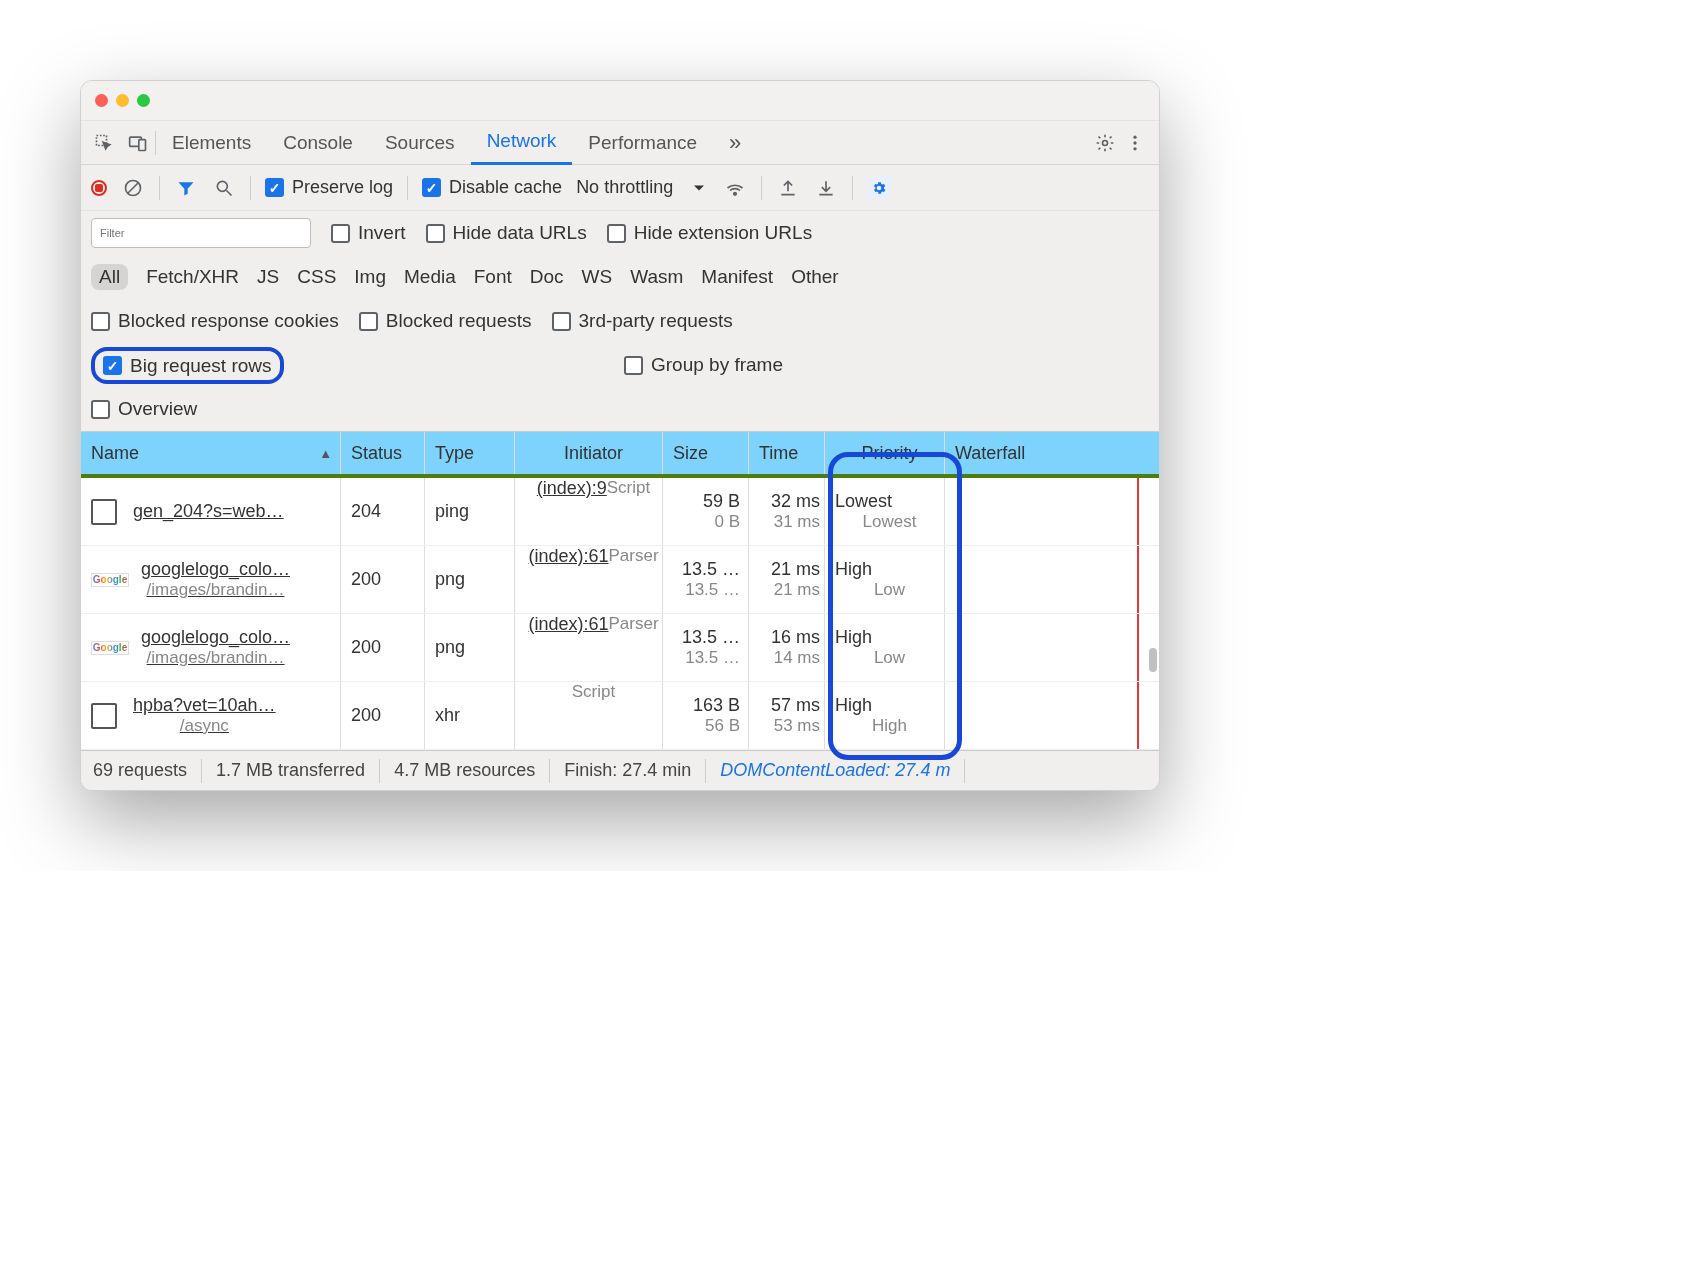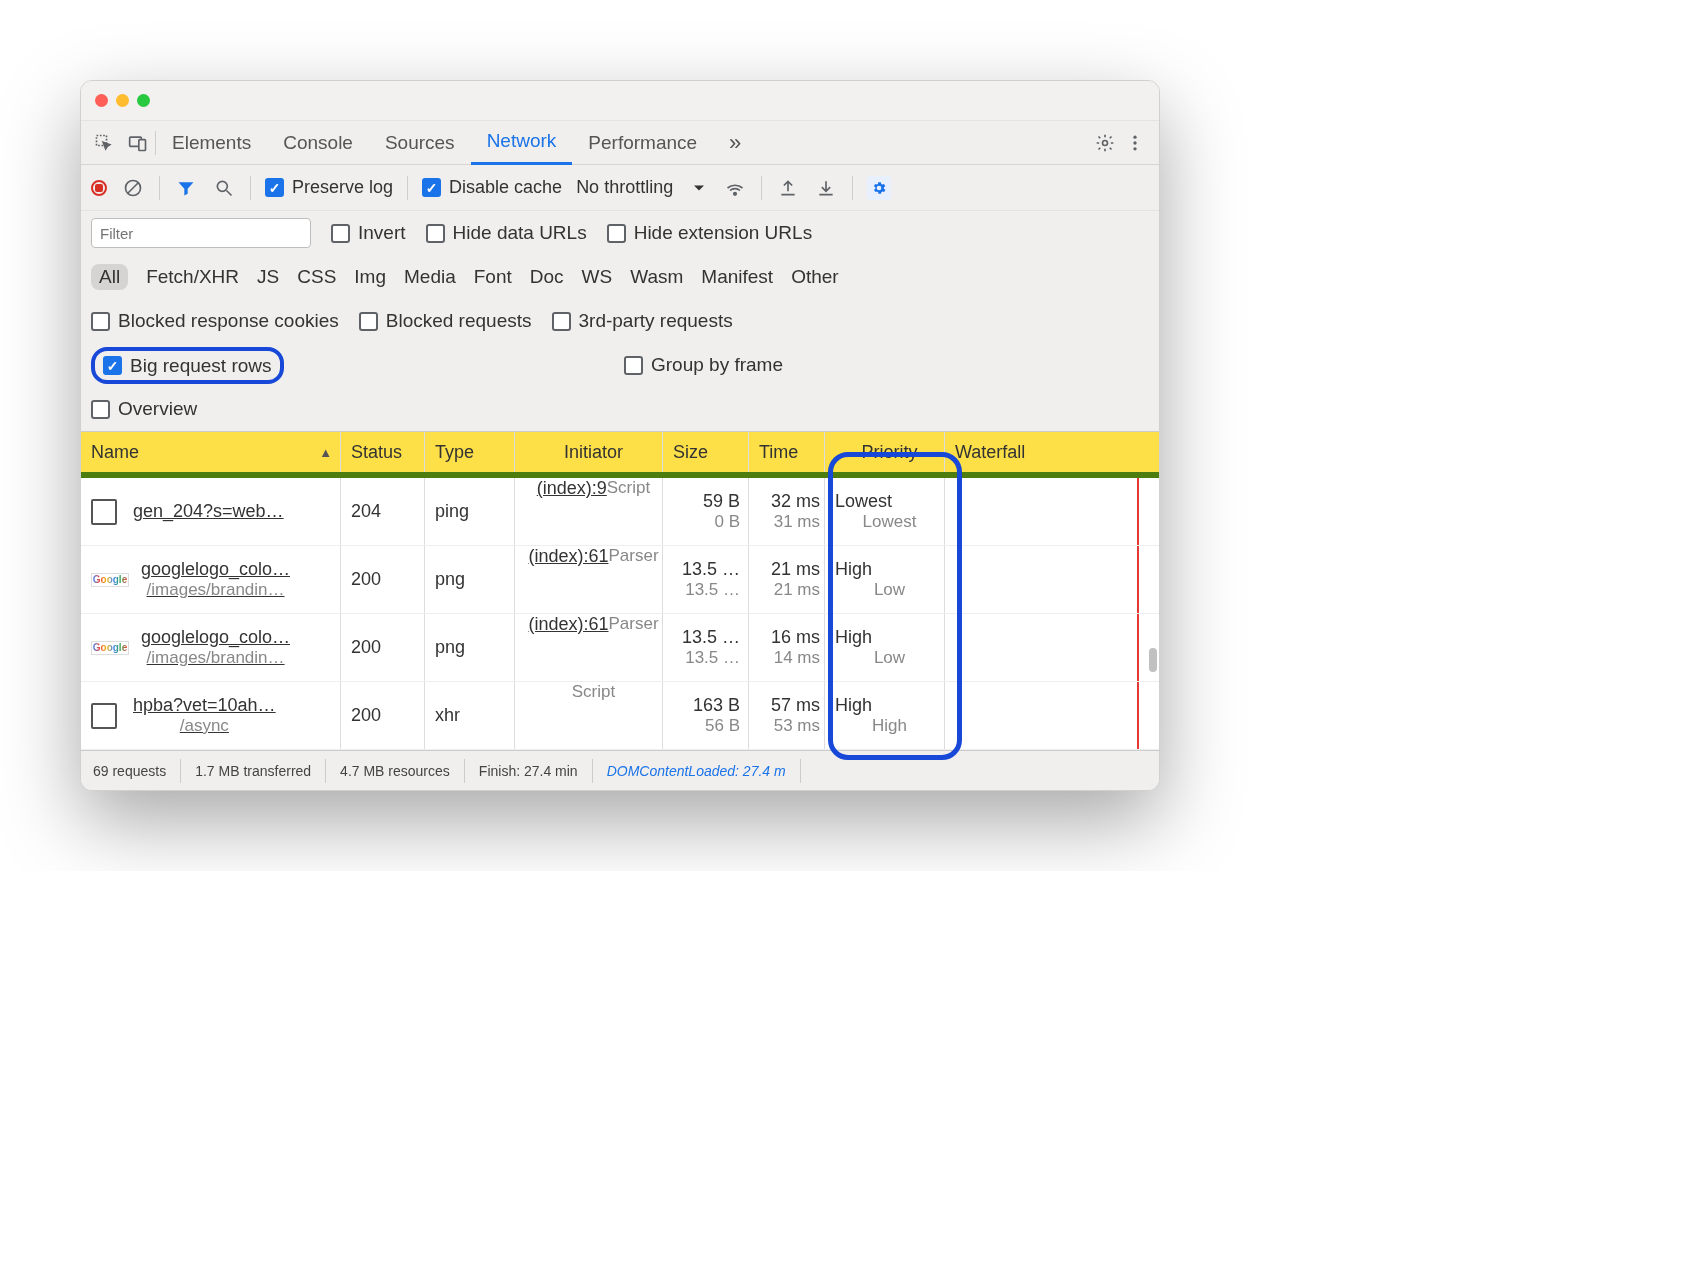--- a/index.html
+++ b/index.html
@@ -20,51 +20,51 @@
   .rec::after { content: ""; width: 8px; height: 8px; background: #d93025; border-radius: 2px; }
   .icon-btn { color: #5f6368; width: 24px; height: 24px; display: flex; align-items: center; justify-content: center; cursor: pointer; }
   .gear-blue { color: #1a73e8; background: #e8f0fe; border-radius: 4px; padding: 4px; }
   .divider { width: 1px; height: 24px; background: #d0cecc; }
   .chk { display: inline-flex; align-items: center; gap: 8px; cursor: pointer; }
   .box { width: 19px; height: 19px; border: 2px solid #5f6368; border-radius: 3px; display: inline-flex; align-items: center; justify-content: center; background: #fff; flex-shrink: 0; }
   .box.checked { background: #1a73e8; border-color: #1a73e8; }
   .box.checked::after { content: "✓"; color: #fff; font-size: 14px; font-weight: bold; line-height: 1; }
   .select { display: flex; align-items: center; gap: 16px; color: #333; cursor: pointer; }
   .filterbar { display: flex; align-items: center; height: 44px; padding: 0 10px; gap: 20px; background: #f0efed; font-size: 19px; color: #333; }
-  .filter-input { width: 220px; height: 30px; border: 1px solid #bdbdbd; border-radius: 4px; padding: 0 8px; font-size: 15px; color: #888; background: #fff; }
+  .filter-input { width: 220px; height: 30px; border: 1px solid #bdbdbd; border-radius: 4px; padding: 0 8px; font-size: 11px; color: #888; background: #fff; }
   .typefilter { display: flex; align-items: center; height: 44px; padding: 0 10px; gap: 18px; font-size: 19px; background: #f0efed; color: #333; }
   .pill { background: #d6d4d2; border-radius: 8px; padding: 2px 8px; }
   .optrow { display: flex; align-items: center; height: 44px; padding: 0 10px; gap: 20px; font-size: 19px; color: #333; background: #f0efed; }
   .two-col { display: flex; height: 44px; align-items: center; padding: 0 10px; font-size: 19px; color: #333; background: #f0efed; }
   .two-col .left { flex: 0 0 50%; display: flex; align-items: center; gap: 10px; }
   .two-col .right { flex: 0 0 50%; display: flex; align-items: center; gap: 10px; padding-left: 4px; }
   .highlight { border: 4px solid #1848d8; border-radius: 16px; padding: 3px 8px; }
   .table { background: #fff; border-top: 1px solid #ccc; position: relative; }
   .thead, .trow { display: flex; }
-  .thead { border-bottom: 6px solid #4d7c0f; background: #fde047; font-size: 18px; color: #333; height: 46px; align-items: flex-start; }
+  .thead { border-bottom: 4px solid #4d7c0f; background: #7dd3fc; font-size: 18px; color: #333; height: 46px; align-items: flex-start; }
   .thead .sort { font-size: 13px; color: #555; }
   .c-name { width: 260px; padding-left: 10px; display: flex; align-items: center; gap: 6px; border-right: 1px solid #ddd; height: 100%; }
   .c-status { width: 84px; padding-left: 10px; border-right: 1px solid #ddd; height: 100%; display: flex; align-items: center; }
   .c-type { width: 90px; padding-left: 10px; border-right: 1px solid #ddd; height: 100%; display: flex; align-items: center; }
   .c-init { width: 148px; padding-left: 10px; border-right: 1px solid #ddd; height: 100%; display: flex; flex-direction: row; justify-content: center; }
   .c-size { width: 86px; padding-right: 8px; text-align: right; border-right: 1px solid #ddd; height: 100%; display: flex; flex-direction: column; justify-content: center; align-items: flex-end; }
   .c-time { width: 76px; padding-right: 4px; text-align: right; border-right: 1px solid #ddd; height: 100%; display: flex; flex-direction: column; justify-content: center; align-items: flex-end; }
   .c-pri { width: 120px; padding-left: 10px; border-right: 1px solid #ddd; height: 100%; display: flex; flex-direction: column; justify-content: center; }
   .c-wf { flex: 1; padding-left: 10px; height: 100%; display: flex; align-items: center; position: relative; }
   .trow { height: 68px; border-bottom: 1px solid #eee; font-size: 18px; color: #333; }
   .trow .c-name { flex-direction: row; }
   .name-stack { display: flex; flex-direction: column; overflow: hidden; text-decoration: underline; }
   .sub { color: #888; font-size: 17px; text-align: center; }
   .link { color: #333; text-decoration: underline; }
   .row-icon { width: 26px; height: 26px; border: 2.5px solid #555; border-radius: 2px; flex-shrink: 0; margin-right: 10px; background: #fff; }
   .goog-icon { width: 38px; height: 14px; font-size: 10px; background: #fff; border: 1px solid #ddd; display: flex; align-items: center; justify-content: center; margin-right: 6px; flex-shrink: 0; }
   .goog-icon span { background: linear-gradient(90deg,#4285F4,#EA4335,#FBBC05,#4285F4,#34A853,#EA4335); -webkit-background-clip: text; background-clip: text; color: transparent; font-weight: 700; font-family: Arial; }
   .pri-highlight { position: absolute; top: -26px; bottom: -10px; left: 747px; width: 134px; border: 5px solid #1848d8; border-radius: 20px; pointer-events: none; }
   .wf-red { position: absolute; right: 20px; top: 0; bottom: 0; width: 2px; background: #e53935; }
-  .statusbar { display: flex; align-items: center; height: 40px; padding: 0 12px; background: #f0efed; border-top: 1px solid #ccc; font-size: 14px; color: #444; gap: 0; }
+  .statusbar { display: flex; align-items: center; height: 40px; padding: 0 12px; background: #f0efed; border-top: 1px solid #ccc; font-size: 18px; color: #444; gap: 0; }
   .statusbar .seg { padding: 0 14px; border-right: 1px solid #ccc; height: 24px; display: flex; align-items: center; }
   .statusbar .seg:first-child { padding-left: 0; }
   .dcl { color: #1a73e8; border-right: none; font-style: italic; }
   svg { width: 20px; height: 20px; }
   .thead .c-name { justify-content: space-between; padding-right: 8px; }
   .scroll-ind { position: absolute; right: 2px; top: 170px; width: 8px; height: 24px; background: #c0c0c0; border-radius: 4px; }
 </style>
 </head>
 <body>
 

